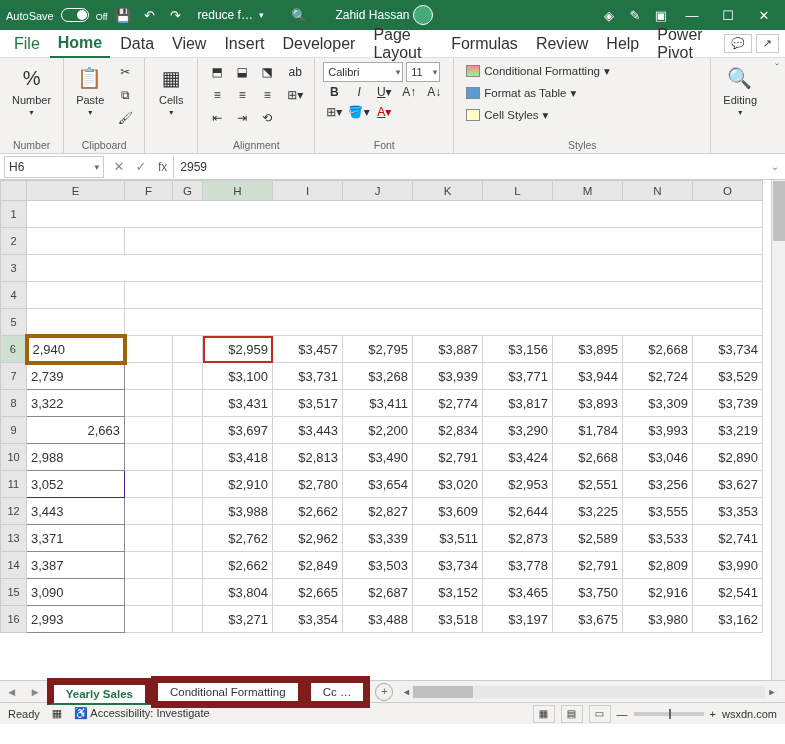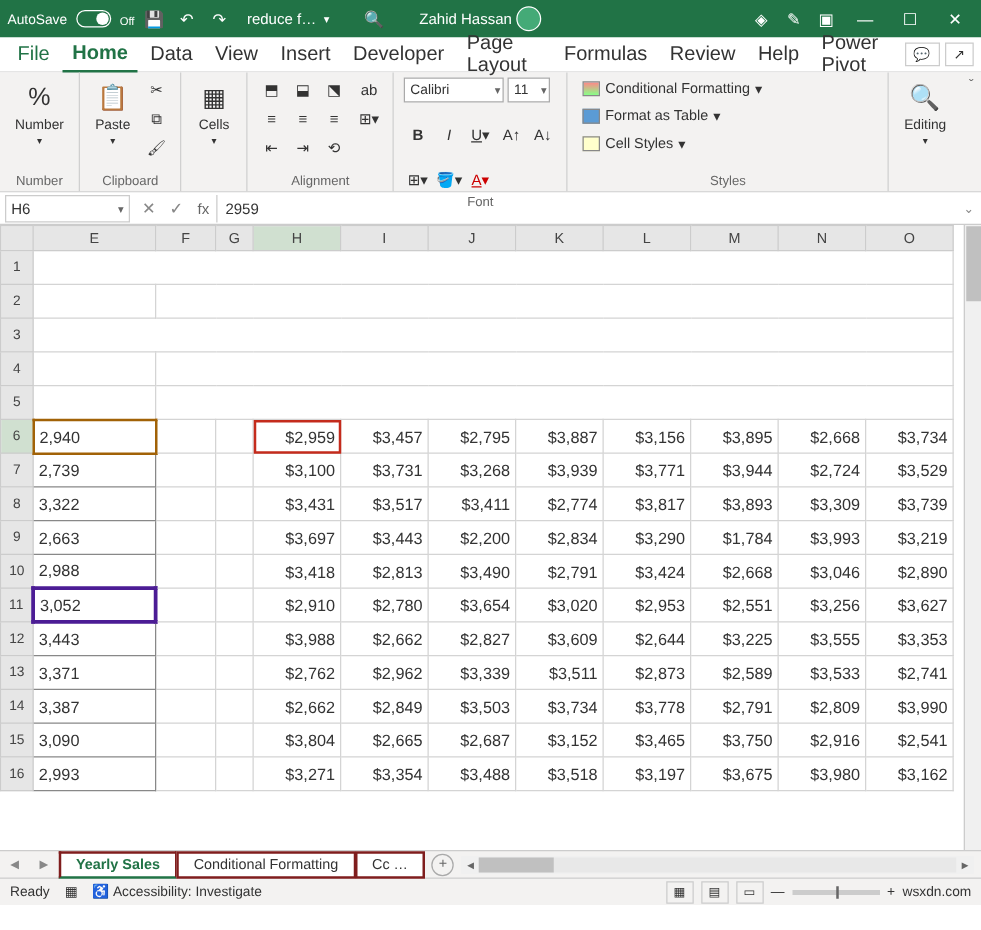--- a/index.html
+++ b/index.html
@@ -69,21 +69,21 @@
 td.hdr5 { background:#1ab5b5; color:#fff; font-weight:bold;}
 td.r2 { background:#e8f0e0;}
 td.r4 { background:#fce4d6;}
 .selcell { outline:2.5px solid #c42b1c; outline-offset:-2px;}
 .vscroll { width:14px; background:#f0f0f0; border-left:1px solid #ccc;}
 .vthumb { width:12px; height:60px; background:#c0c0c0; margin:1px auto;}
 
 
 .sheettabs { height: 22px; display:flex; align-items:center; border-top:1px solid #ccc; background:#f3f2f1; font-size:11.5px;}
 .sheettabs .nav { padding:0 6px; color:#888; cursor:pointer;}
-.sheettabs .stab { padding:3px 12px; border:2px solid #7f1d1d; background:#fff; cursor:pointer; margin-right:-1px;}
+.sheettabs .stab { padding:3px 12px; border:7px solid #7f1d1d; background:#fff; cursor:pointer; margin-right:-1px;}
 .sheettabs .stab.active { border-bottom:2px solid #217346; font-weight:bold; color:#217346;}
 .sheettabs .addtab { width:18px; height:18px; border:1px solid #aaa; border-radius:50%; text-align:center; line-height:15px; margin-left:6px; cursor:pointer; color:#666;}
 .hscroll { flex:1; height:14px; background:#f0f0f0; margin:0 6px; display:flex; align-items:center;}
 .hscroll .ar{ width:14px; text-align:center; color:#666; font-size:9px; cursor:pointer;}
 .hscroll .track{ flex:1; height:12px; background:#e8e8e8; position:relative;}
 .hscroll .thumb{ position:absolute; left:0; width:60px; height:12px; background:#c0c0c0;}
 
 
 .status { height: 22px; background:#f3f2f1; border-top:1px solid #ccc; display:flex; align-items:center; font-size:11px; padding:0 8px; gap:12px;}
 .status .sright { margin-left:auto; display:flex; align-items:center; gap:6px;}
@@ -194,21 +194,21 @@
       </div>
       <div class="smcol">
         <div class="smbtn">ab</div>
         <div class="smbtn">⊞▾</div>
       </div>
     </div>
     <div class="glabel">Alignment</div>
   </div>
   <div class="group">
     <div class="gbody">
-      <div class="smcol" style="gap:16px;">
+      <div class="smcol" style="gap:0;">
         <div class="smrow">
           <div class="sel" style="width:80px;">
               <span>Calibri</span>
             </div>
           <div class="sel" style="width:34px;">
               <span>11</span>
             </div>
         </div>
         <div class="smrow">
           <div class="smbtn">
@@ -304,21 +304,21 @@
             <td class="cell r4"></td>
             <td class="cell" colspan="10"></td>
           </tr>
   <tr>
             <td class="rowh">5</td>
             <td class="cell hdr5 colE">tom PC</td>
             <td class="cell" colspan="10"></td>
           </tr>
   <tr>
             <td class="rowh active">6</td>
-            <td class="cell colE" style="border:2px solid #a16207;">2,940</td>
+            <td class="cell colE" style="border:4px solid #a16207;">2,940</td>
             <td class="cell"></td>
             <td class="cell"></td>
     <td class="cell data selcell">$2,959</td>
     <td class="cell data">$3,457</td>
             <td class="cell data">$2,795</td>
             <td class="cell data">$3,887</td>
             <td class="cell data">$3,156</td>
             <td class="cell data">$3,895</td>
             <td class="cell data">$2,668</td>
             <td class="cell data">$3,734</td>
@@ -346,21 +346,21 @@
             <td class="cell data">$3,517</td>
             <td class="cell data">$3,411</td>
             <td class="cell data">$2,774</td>
             <td class="cell data">$3,817</td>
             <td class="cell data">$3,893</td>
             <td class="cell data">$3,309</td>
             <td class="cell data">$3,739</td>
           </tr>
   <tr>
             <td class="rowh">9</td>
-            <td class="cell colE" style="border:1px solid #888;">2,663</td>
+            <td class="cell colE" style="border:1px solid #888;text-align:right;">2,663</td>
             <td class="cell"></td>
             <td class="cell"></td>
             <td class="cell data">$3,697</td>
             <td class="cell data">$3,443</td>
             <td class="cell data">$2,200</td>
             <td class="cell data">$2,834</td>
             <td class="cell data">$3,290</td>
             <td class="cell data">$1,784</td>
             <td class="cell data">$3,993</td>
             <td class="cell data">$3,219</td>
@@ -374,21 +374,21 @@
             <td class="cell data">$2,813</td>
             <td class="cell data">$3,490</td>
             <td class="cell data">$2,791</td>
             <td class="cell data">$3,424</td>
             <td class="cell data">$2,668</td>
             <td class="cell data">$3,046</td>
             <td class="cell data">$2,890</td>
           </tr>
   <tr>
             <td class="rowh">11</td>
-            <td class="cell colE" style="border:3px solid #4c1d95;">3,052</td>
+            <td class="cell colE" style="border:1px solid #4c1d95;">3,052</td>
             <td class="cell"></td>
             <td class="cell"></td>
             <td class="cell data">$2,910</td>
             <td class="cell data">$2,780</td>
             <td class="cell data">$3,654</td>
             <td class="cell data">$3,020</td>
             <td class="cell data">$2,953</td>
             <td class="cell data">$2,551</td>
             <td class="cell data">$3,256</td>
             <td class="cell data">$3,627</td>

